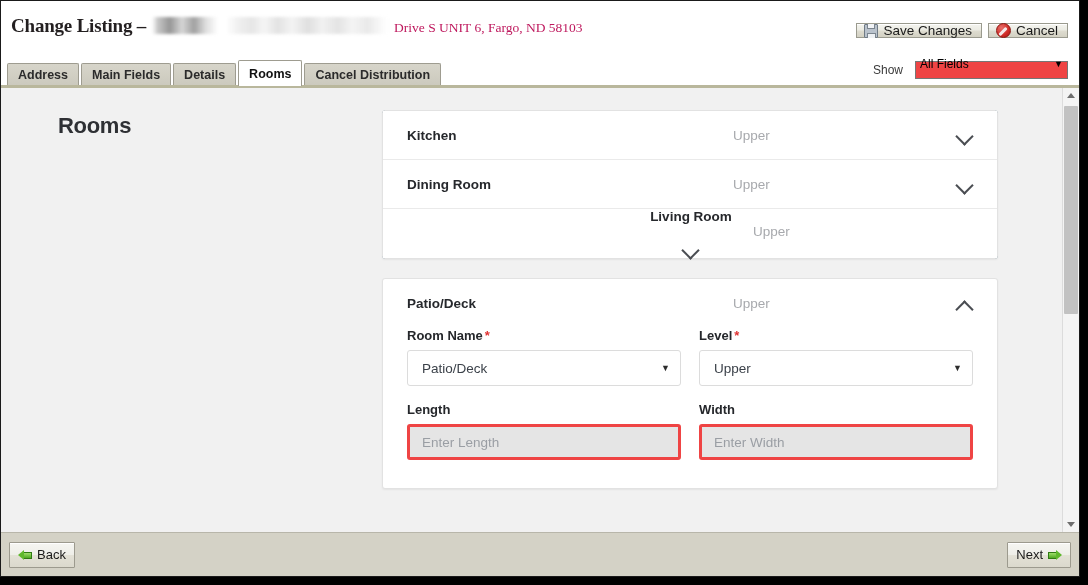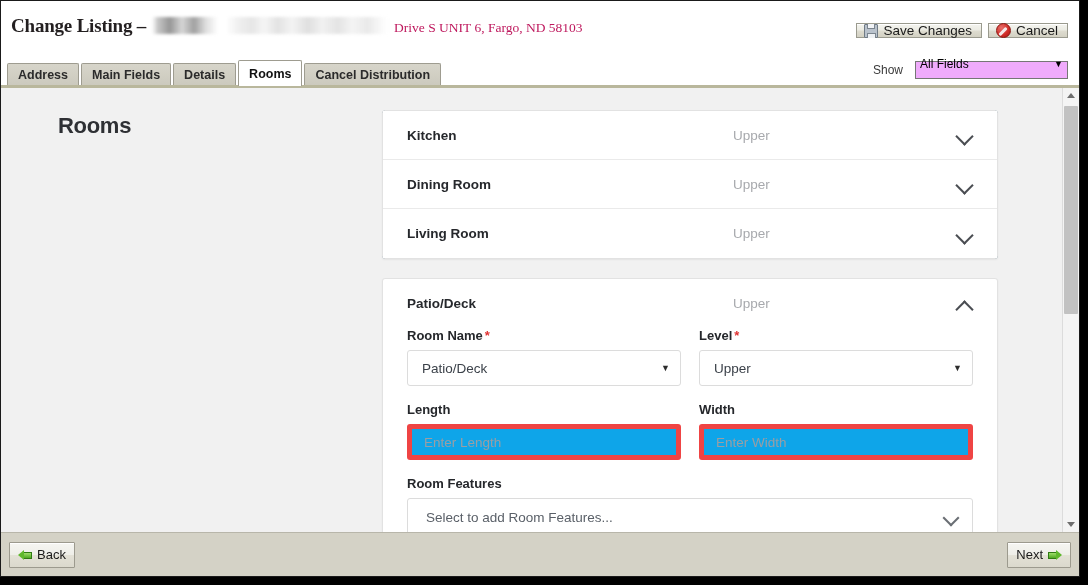--- a/index.html
+++ b/index.html
@@ -153,21 +153,21 @@
     right: 11px; top: 60px;
     display: flex;
     align-items: center;
     gap: 12px;
   }
   .show-label { font-size: 12px; color: #3a3a3a; }
   .native-select {
     width: 153px;
     height: 18px;
     border: 1px solid #767676;
-    background: #f0abfc;
+    background: #ef4444;
     font-size: 12px;
     color: #000;
     padding: 0 2px 12px 4px;
     display: flex;
     align-items: center;
     justify-content: space-between;
     cursor: pointer;
   }
   .native-select .arrow {
     font-size: 9px;
@@ -260,21 +260,21 @@
 
   .room-row {
     height: 49px;
     display: flex;
     align-items: center;
     padding: 0 22px 0 24px;
     border-bottom: 1px solid #eaeaea;
     cursor: pointer;
     background: #fff;
   }
-  .room-row:last-child { border-bottom: none; }
+  .room-row:last-child { border-bottom: none; flex-direction: column; }
   .room-name {
     font-size: 13.5px;
     font-weight: bold;
     color: #26282c;
     flex: 0 0 auto;
   }
   .room-level {
     margin-left: auto;
     margin-right: 0;
     font-size: 13.5px;
@@ -348,23 +348,23 @@
     cursor: pointer;
   }
   .ui-select .caret {
     margin-left: auto;
     font-size: 9px;
     color: #2d2d2d;
   }
   .ui-input {
     width: 100%;
     height: 36px;
-    border: 5px solid #ef4444;
+    border: 3px solid #ef4444;
     border-radius: 3px;
-    background: #0ea5e9;
+    background: #e5e5e5;
     padding: 0 12px;
     font-size: 13.5px;
     color: #3b4149;
     font-family: "Liberation Sans", sans-serif;
     outline: none;
   }
   .ui-input::placeholder { color: #9a9ea4; }
 
   .ui-multiselect {
     width: 100%;
@@ -593,27 +593,20 @@
               <div class="fcol">
                 <label class="flabel">Length</label>
                 <input class="ui-input" type="text" placeholder="Enter Length" style="">
               </div>
               <div class="fcol">
                 <label class="flabel">Width</label>
                 <input class="ui-input" type="text" placeholder="Enter Width" style="">
               </div>
             </div>
 
-            <div>
-              <label class="flabel">Room Features</label>
-              <div class="ui-multiselect">
-                <span>Select to add Room Features...</span>
-                <span class="ms-chev"></span>
-              </div>
-            </div>
           </div>
         </div>
 
       </div>
     </div>
   </div>
 
   <div class="vscroll">
     <div class="sb-btn up"></div>
     <div class="sb-thumb"></div>

